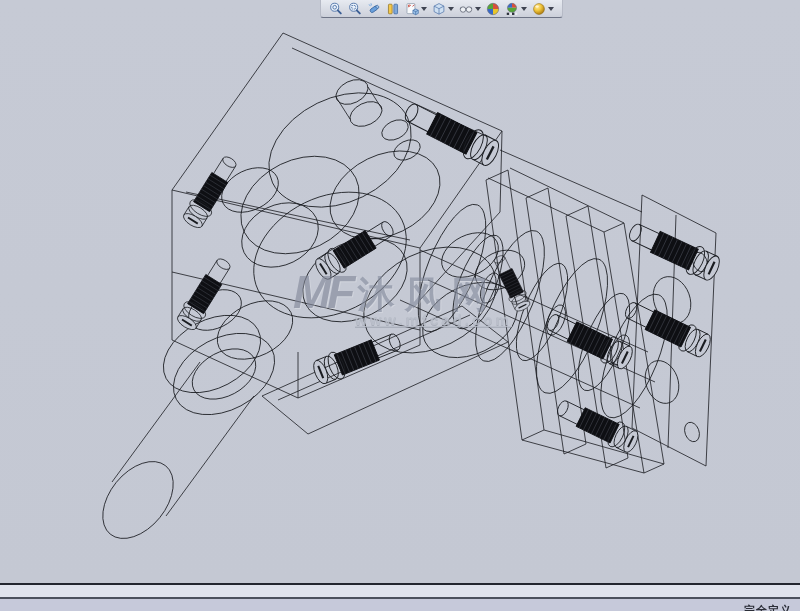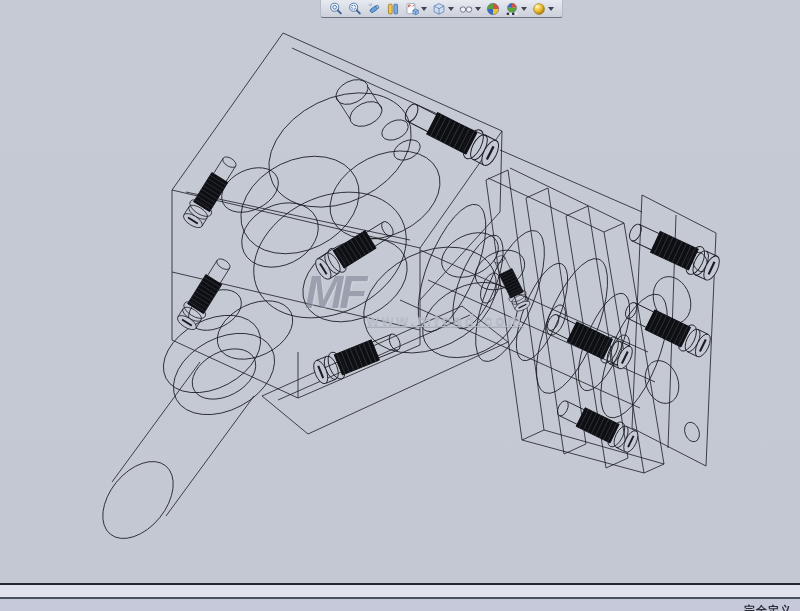--- a/index.html
+++ b/index.html
@@ -4,21 +4,21 @@
 <style>
   * { margin:0; padding:0; box-sizing:border-box; }
   html,body { width:800px; height:611px; overflow:hidden; font-family:"Liberation Sans", sans-serif; }
   #screen { position:relative; width:800px; height:611px; background:#c5c9d4; overflow:hidden; }
 
   
   #viewport { position:absolute; left:0; top:0; width:800px; height:583px; background:linear-gradient(180deg,#c6cad5 0%,#c4c8d3 100%); }
   #wire { position:absolute; left:0; top:0; }
 
   
-  #watermark { position:absolute; left:305px; top:272px; width:260px; pointer-events:none; }
+  #watermark { position:absolute; left:293px; top:272px; width:260px; pointer-events:none; }
   #wm-row { display:flex; align-items:flex-end; }
   #wm-logo { font-size:46px; font-weight:bold; font-style:italic; color:#82889a; opacity:.62;
              letter-spacing:-4px; line-height:.9; text-shadow:1px 1px 0 rgba(255,255,255,.35); }
   #wm-name { font-size:37px; font-weight:bold; color:#838a9c; opacity:.60; letter-spacing:10px;
              line-height:1; margin-left:6px; text-shadow:1px 1px 0 rgba(255,255,255,.35); }
   #wm-url { font-size:15px; font-weight:bold; color:#b9bec9; opacity:.85; letter-spacing:3px;
             margin:-2px 0 0 62px; text-shadow:0 1px 0 rgba(120,125,140,.4);text-decoration:underline; }
 
   
   #hud-toolbar { position:absolute; left:320px; top:0; height:18px; display:flex; align-items:center;
@@ -158,20 +158,21 @@
         <use href="#bolt" transform="translate(548,320) rotate(26) scale(0.95)"></use>
         <use href="#bolt" transform="translate(626,308) rotate(26) scale(0.95)"></use>
         <use href="#bolt" transform="translate(558,406) rotate(26) scale(0.9)"></use>
         <use href="#bolt" transform="translate(498,256) rotate(64) scale(0.62)"></use>
       </g>
     </svg>
 
     <div id="watermark">
       <div id="wm-row">
         <span id="wm-logo">MF</span>
+        <span id="wm-name">沐风网</span>
       </div>
       <div id="wm-url">www.mfcad.com</div>
     </div>
   </div>
 
   <div id="hud-toolbar">
       <button class="tb" aria-label="zoom-to-fit">
         <svg>
           <use href="#i-zoom-to-fit"></use>
         </svg>

